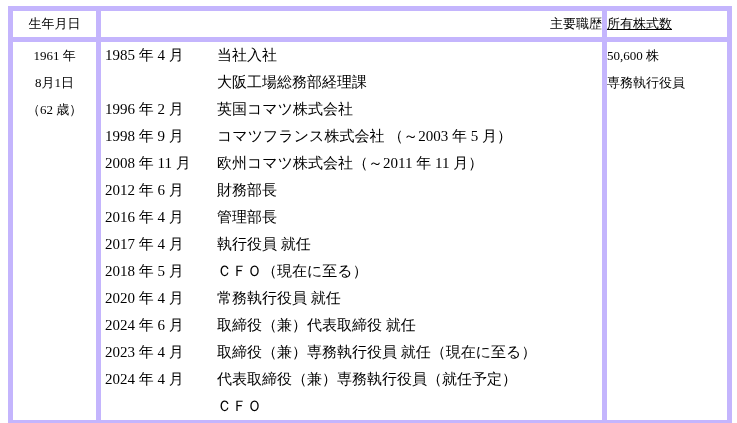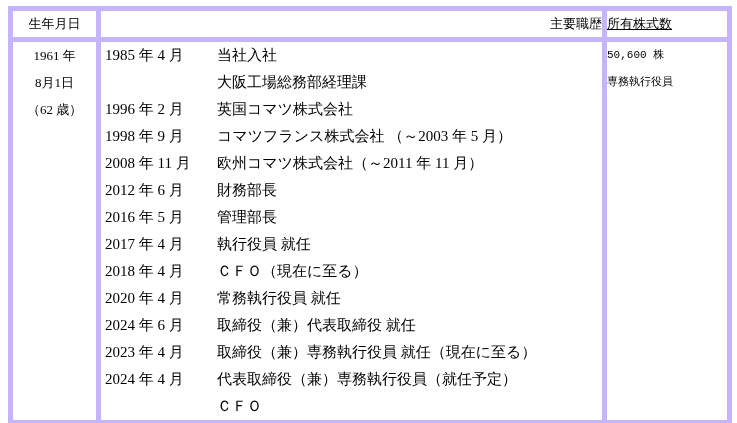--- a/index.html
+++ b/index.html
@@ -57,22 +57,21 @@
     white-space: nowrap;
     font-size: 13px;
   }
   td.shares-cell {
     padding: 6px 6px 6px 10px;
     text-align: left;
   }
   td.shares-cell .line {
     line-height: 27px;
     white-space: nowrap;
-    font-size: 11px;
-    font-family: Liberation Mono, monospace;
+    font-size: 13px;
   }
   td.career-cell {
     padding: 6px 4px 6px 8px;
   }
   .career-row {
     display: flex;
     align-items: flex-start;
     line-height: 27px;
     white-space: nowrap;
     font-size: 15px;
@@ -135,29 +134,29 @@
           </div>
           <div class="career-row">
             <span class="career-date dt-wide">2008 年 11 月</span>
             <span class="career-text">欧州コマツ株式会社（～2011 年 11 月）</span>
           </div>
           <div class="career-row">
             <span class="career-date">2012 年 6 月</span>
             <span class="career-text">財務部長</span>
           </div>
           <div class="career-row">
-            <span class="career-date">2016 年 5 月</span>
+            <span class="career-date">2016 年 4 月</span>
             <span class="career-text">管理部長</span>
           </div>
           <div class="career-row">
             <span class="career-date">2017 年 4 月</span>
             <span class="career-text">執行役員 就任</span>
           </div>
           <div class="career-row">
-            <span class="career-date">2018 年 4 月</span>
+            <span class="career-date">2018 年 5 月</span>
             <span class="career-text">ＣＦＯ（現在に至る）</span>
           </div>
           <div class="career-row">
             <span class="career-date">2020 年 4 月</span>
             <span class="career-text">常務執行役員 就任</span>
           </div>
           <div class="career-row">
             <span class="career-date">2024 年 6 月</span>
             <span class="career-text">取締役（兼）代表取締役 就任</span>
           </div>

